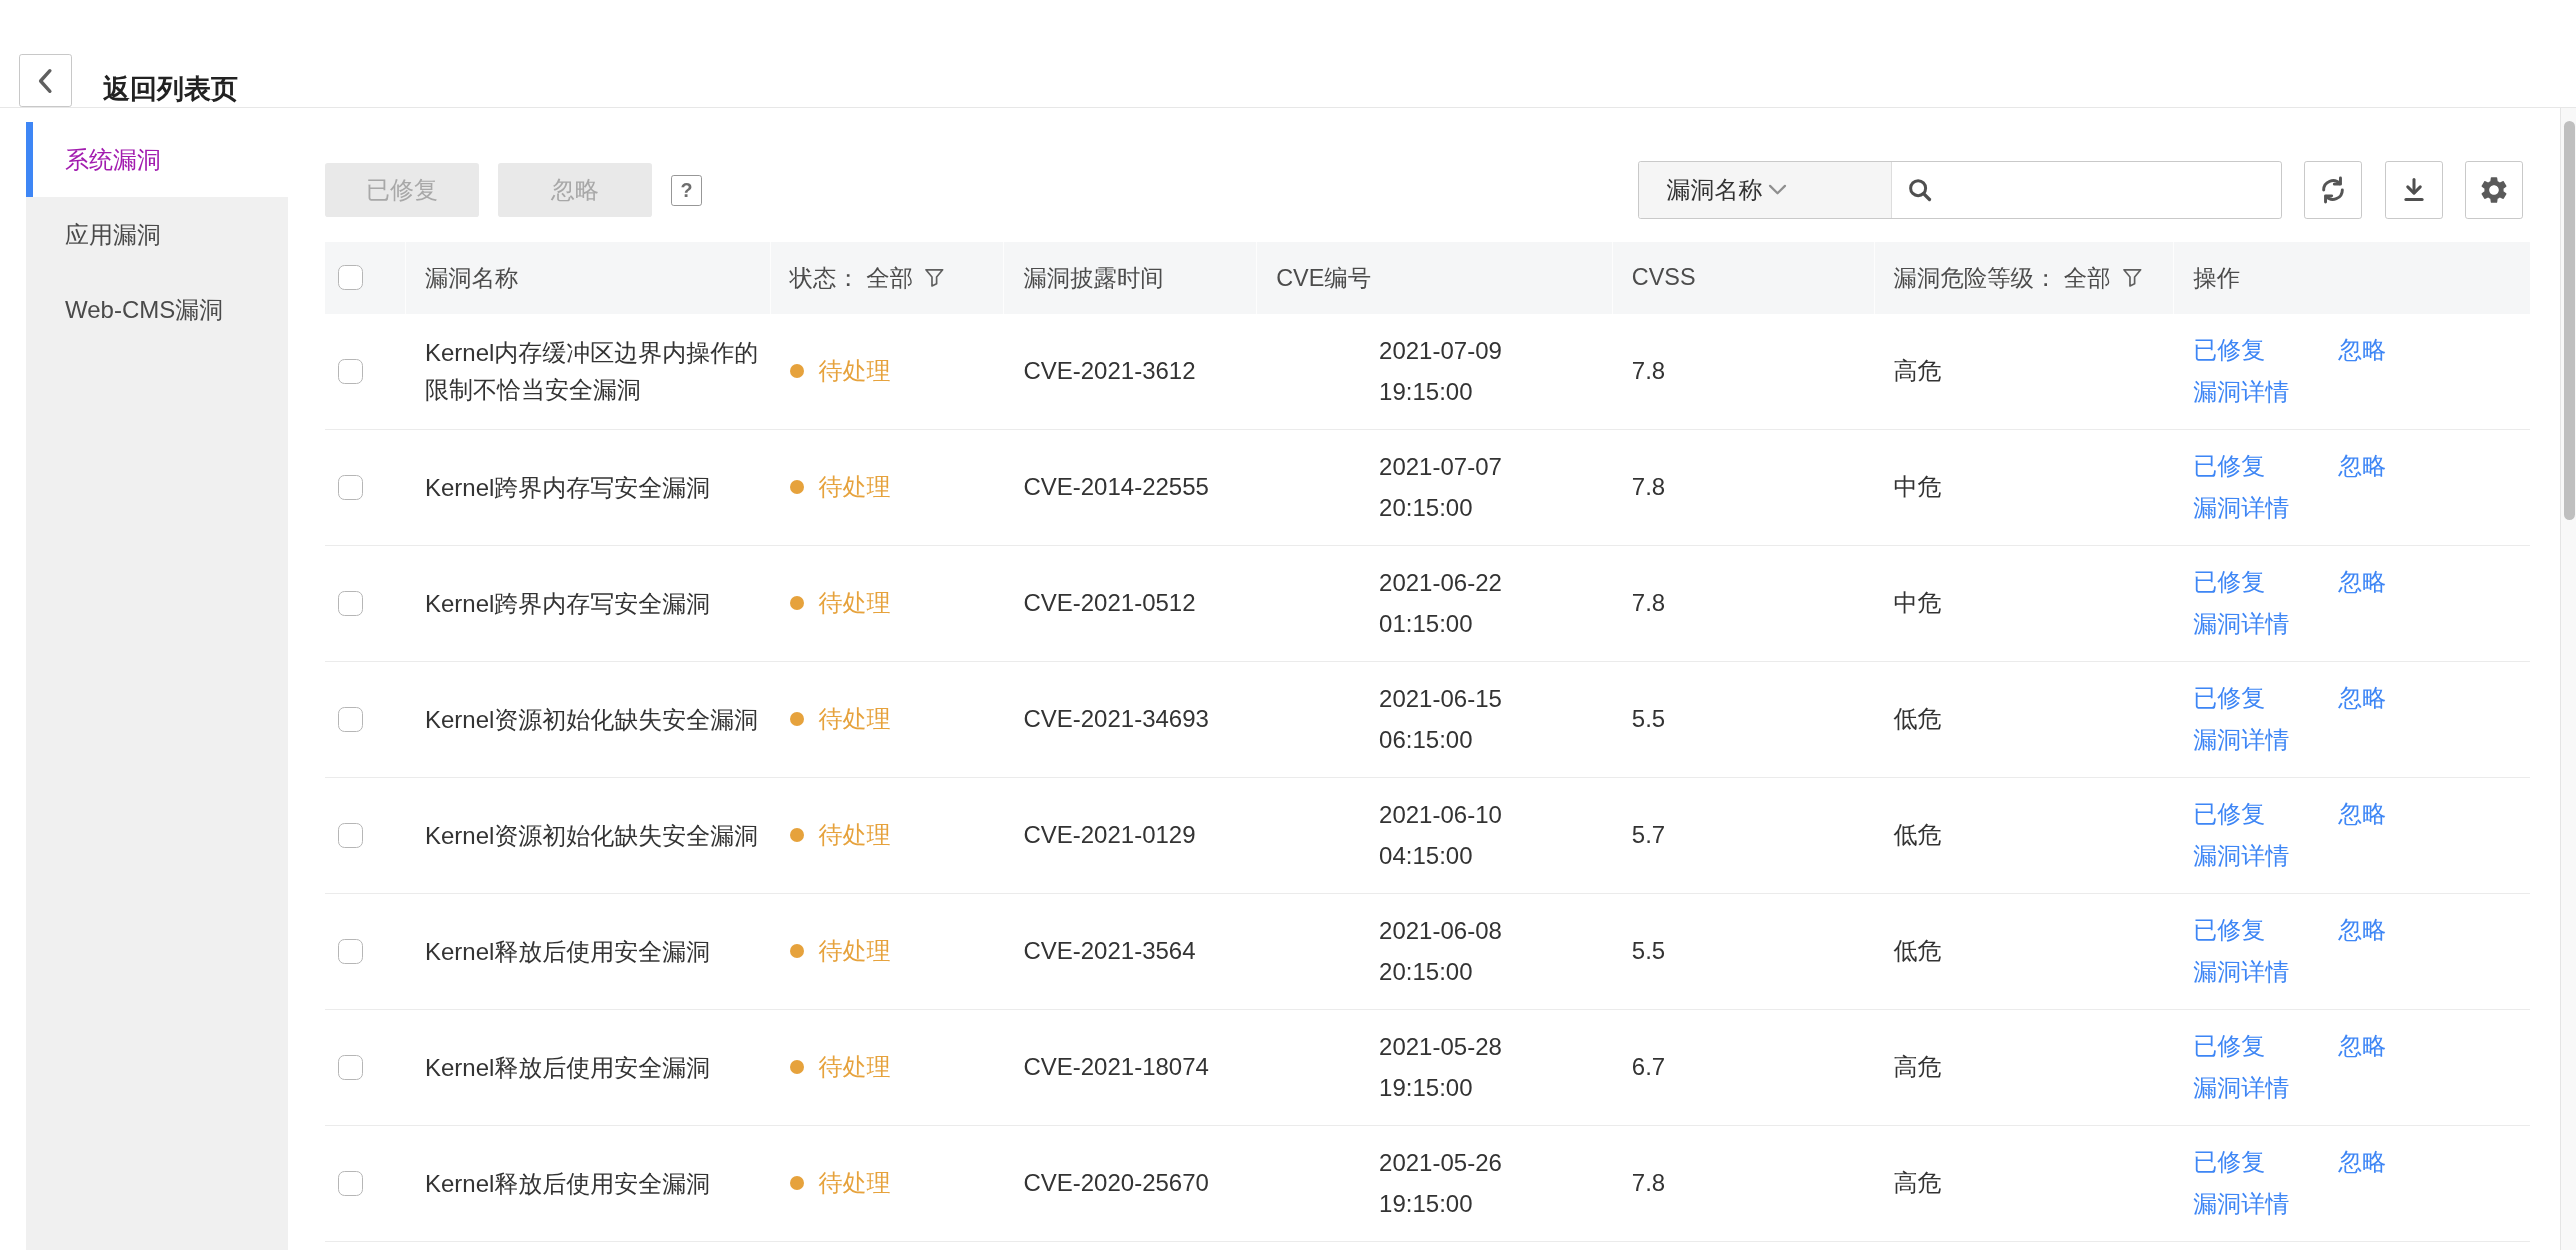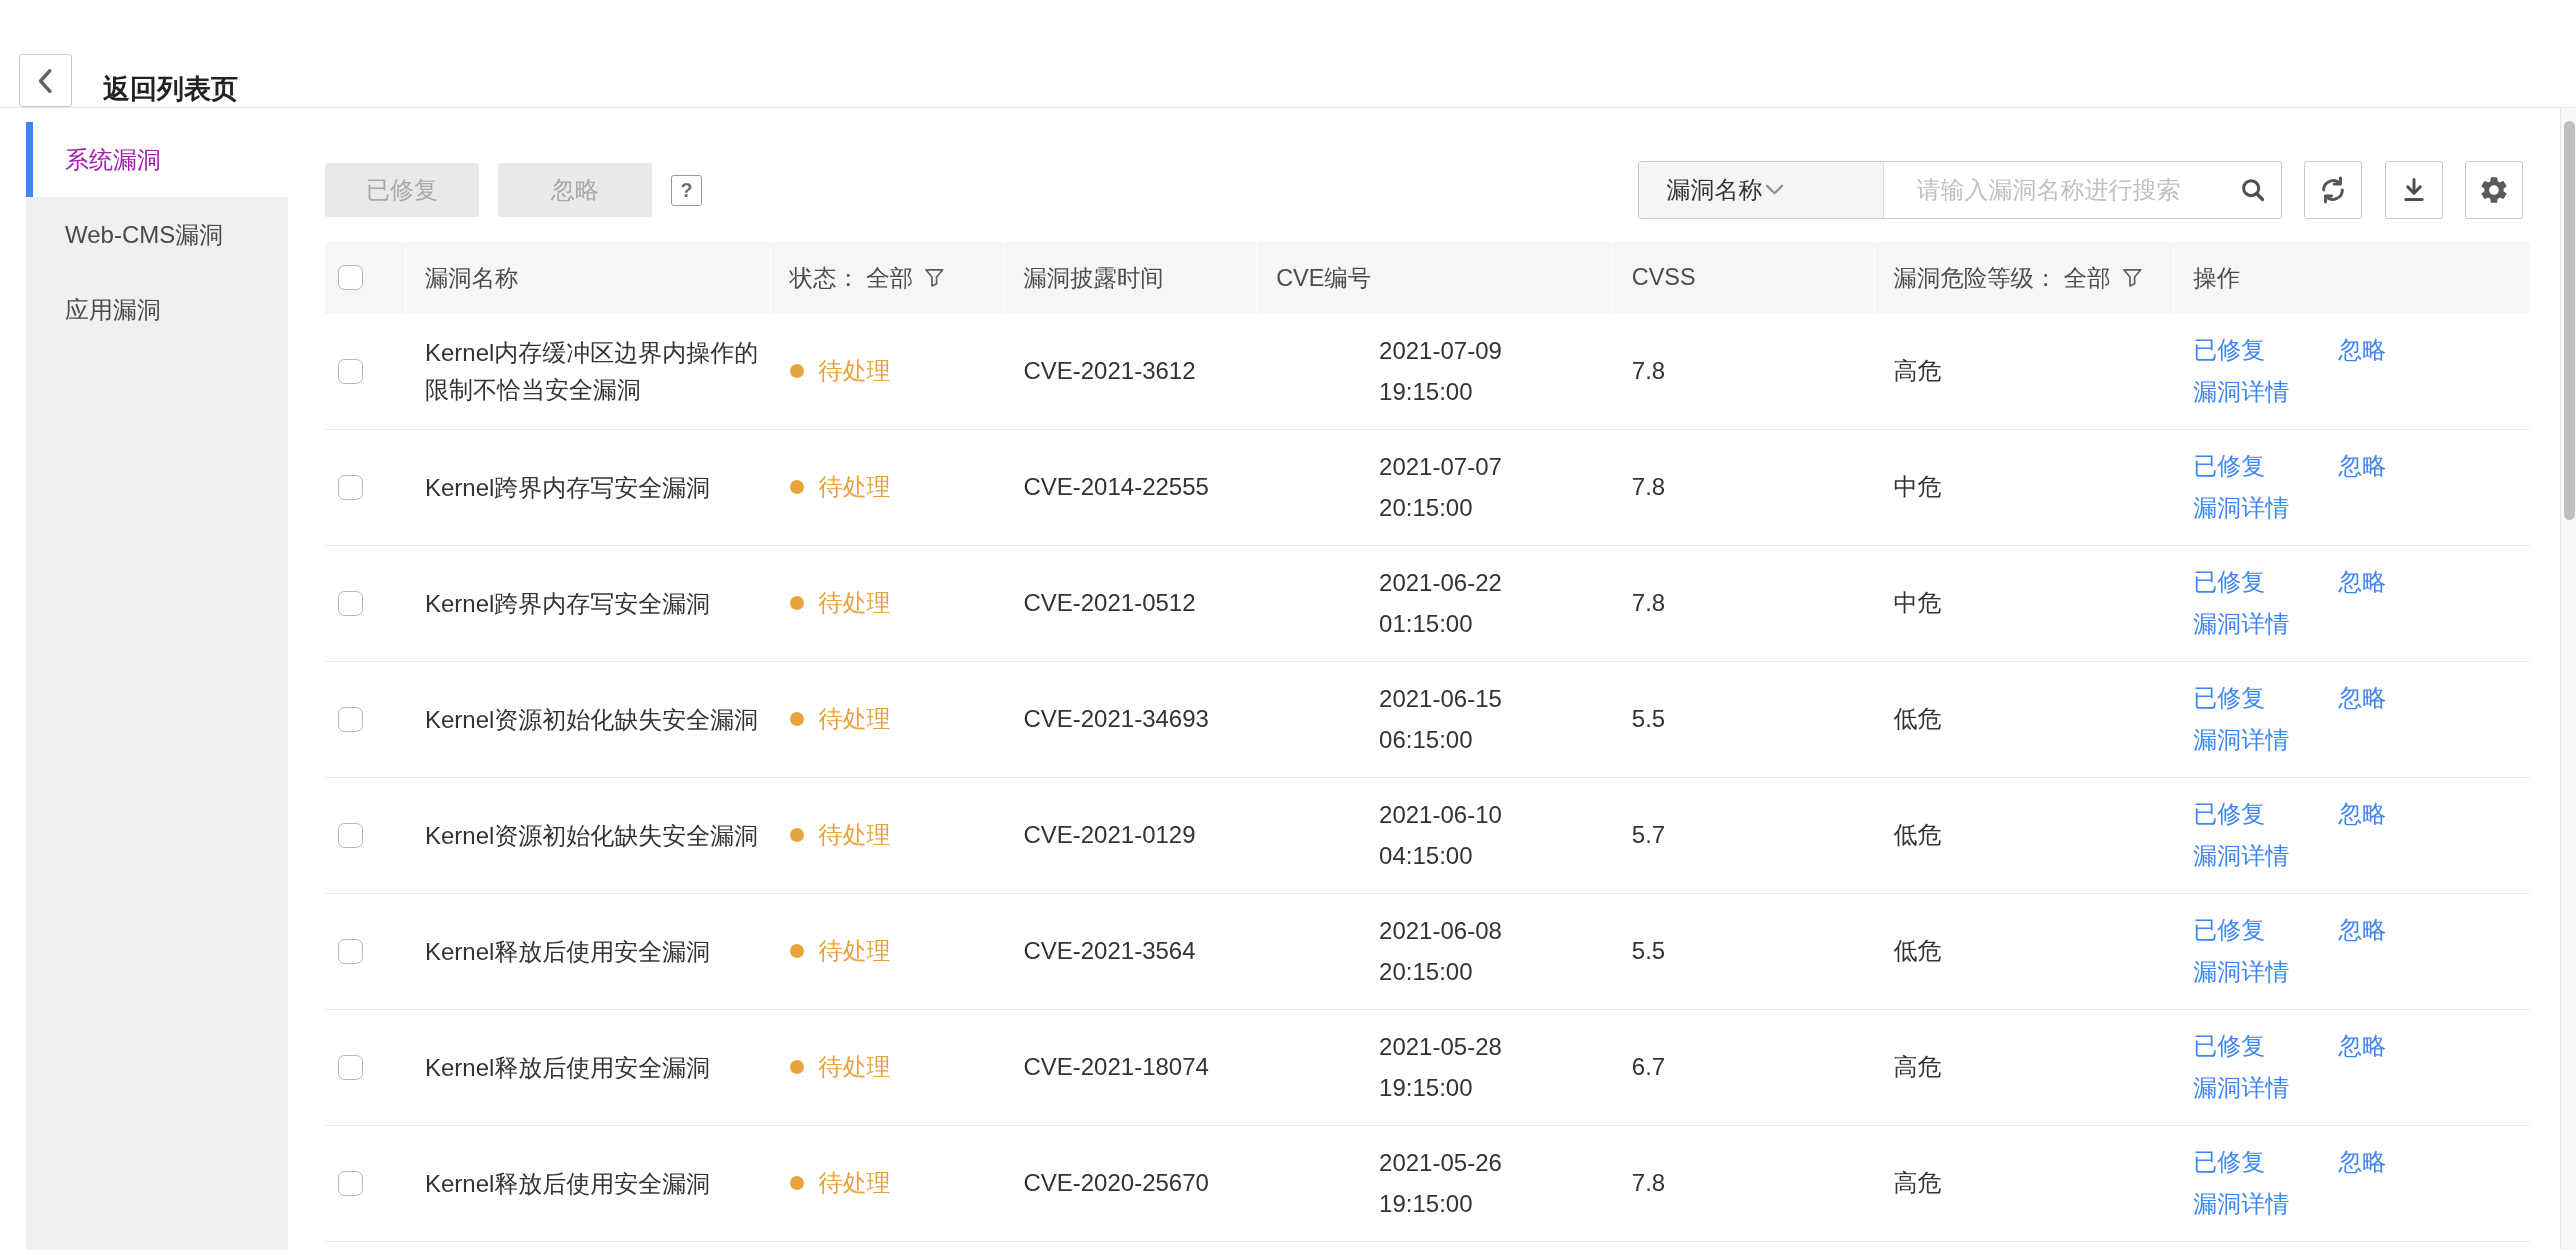--- a/index.html
+++ b/index.html
@@ -95,45 +95,44 @@
   <div class="page-title">返回列表页</div>
 </div>
 
 <div class="layout">
   <aside class="sidebar">
     <div class="side-item active">
       <span>系统漏洞</span>
     </div>
     <div class="sidebar-gray">
       <div class="side-item">
+        <span>应用漏洞</span>
+      </div>
+      <div class="side-item">
         <span>Web-CMS漏洞</span>
-      </div>
-      <div class="side-item">
-        <span>应用漏洞</span>
       </div>
     </div>
   </aside>
 
   <main class="main">
     <div class="toolbar">
       <button class="btn-disabled">已修复</button>
       <button class="btn-disabled">忽略</button>
       <span class="help-box">?</span>
 
       <div class="toolbar-right">
         <div class="search-combo">
           <div class="search-select">
             <span>漏洞名称</span>
             <span style="display:flex;">
               <svg width="19" height="11.2" viewBox="0 0 20 12">
                   <polyline points="2,2 10,10 18,2" fill="none" stroke="#8f8f8f" stroke-width="2.4" stroke-linecap="round" stroke-linejoin="round"></polyline>
                 </svg>
             </span>
           </div>
-          <input placeholder="请输入漏洞名称进行搜索" style="">
           <span class="search-icon">
             <svg width="30" height="30" viewBox="0 0 24 24">
                 <circle cx="10.5" cy="10.5" r="6" fill="none" stroke="#4f4f4f" stroke-width="2.4"></circle>
                 <line x1="15" y1="15" x2="19.6" y2="19.6" stroke="#4f4f4f" stroke-width="2.6" stroke-linecap="round"></line>
               </svg>
           </span>
         </div>
         <button class="icon-btn">
           <span style="display:flex;">
             <svg width="32" height="32" viewBox="0 0 24 24" fill="none" stroke="#555" stroke-width="2.2" stroke-linecap="round" stroke-linejoin="round">

